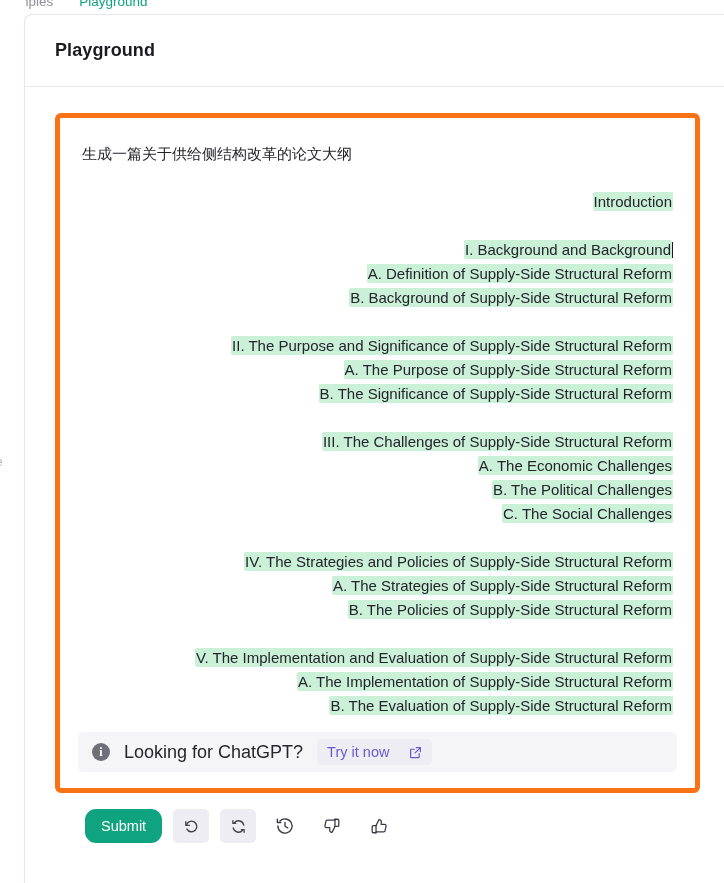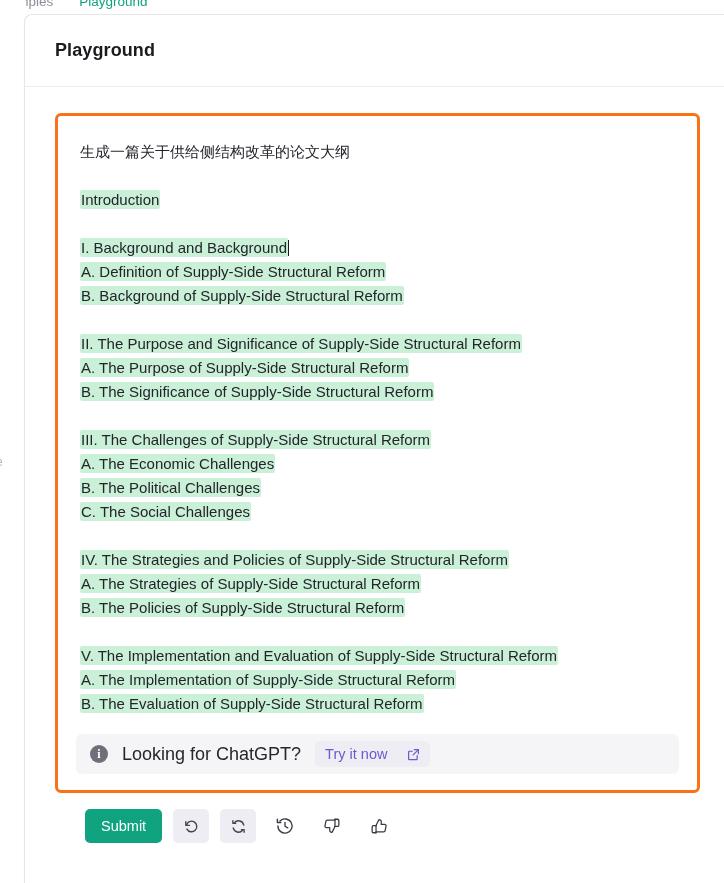--- a/index.html
+++ b/index.html
@@ -79,41 +79,42 @@
     color: #1a1a1f;
     letter-spacing: 0.1px;
   }
 
   .card-body {
     padding: 26px 30px 0 30px;
   }
 
   
   .editor {
-    border: 3px solid #f97316;
+    border: 5px solid #f97316;
     border-radius: 6px;
     background: #ffffff;
     height: 680px;
     position: relative;
     overflow: hidden;
   }
   .editor-content {
     padding: 24px 22px 0 22px;
     font-size: 15px;
     line-height: 24px;
     color: #24242b;
   }
   .prompt-line {
     margin: 0 0 24px 0;
     white-space: pre;
   }
   .gen-line {
     margin: 0;
     white-space: pre;
     line-height: 24px;
+    text-align: right;
   }
   .gen-line .hl {
     background: #caf0d8;
     border-radius: 2px;
     padding: 1px 1px;
   }
   .gen-line.blank { height: 24px; }
   .caret {
     display: inline-block;
     width: 1px;
@@ -174,21 +175,21 @@
   .footer {
     display: flex;
     align-items: center;
     gap: 11px;
     padding: 16px 30px 0 30px;
   }
   .submit-btn {
     background: #10a37f;
     color: #ffffff;
     border: none;
-    border-radius: 5px;
+    border-radius: 11px;
     font-size: 14.5px;
     padding: 9px 16px;
     cursor: pointer;
     font-family: "Liberation Sans", sans-serif;
   }
   .icon-btn {
     width: 36px;
     height: 34px;
     border-radius: 5px;
     background: #ededf3;

